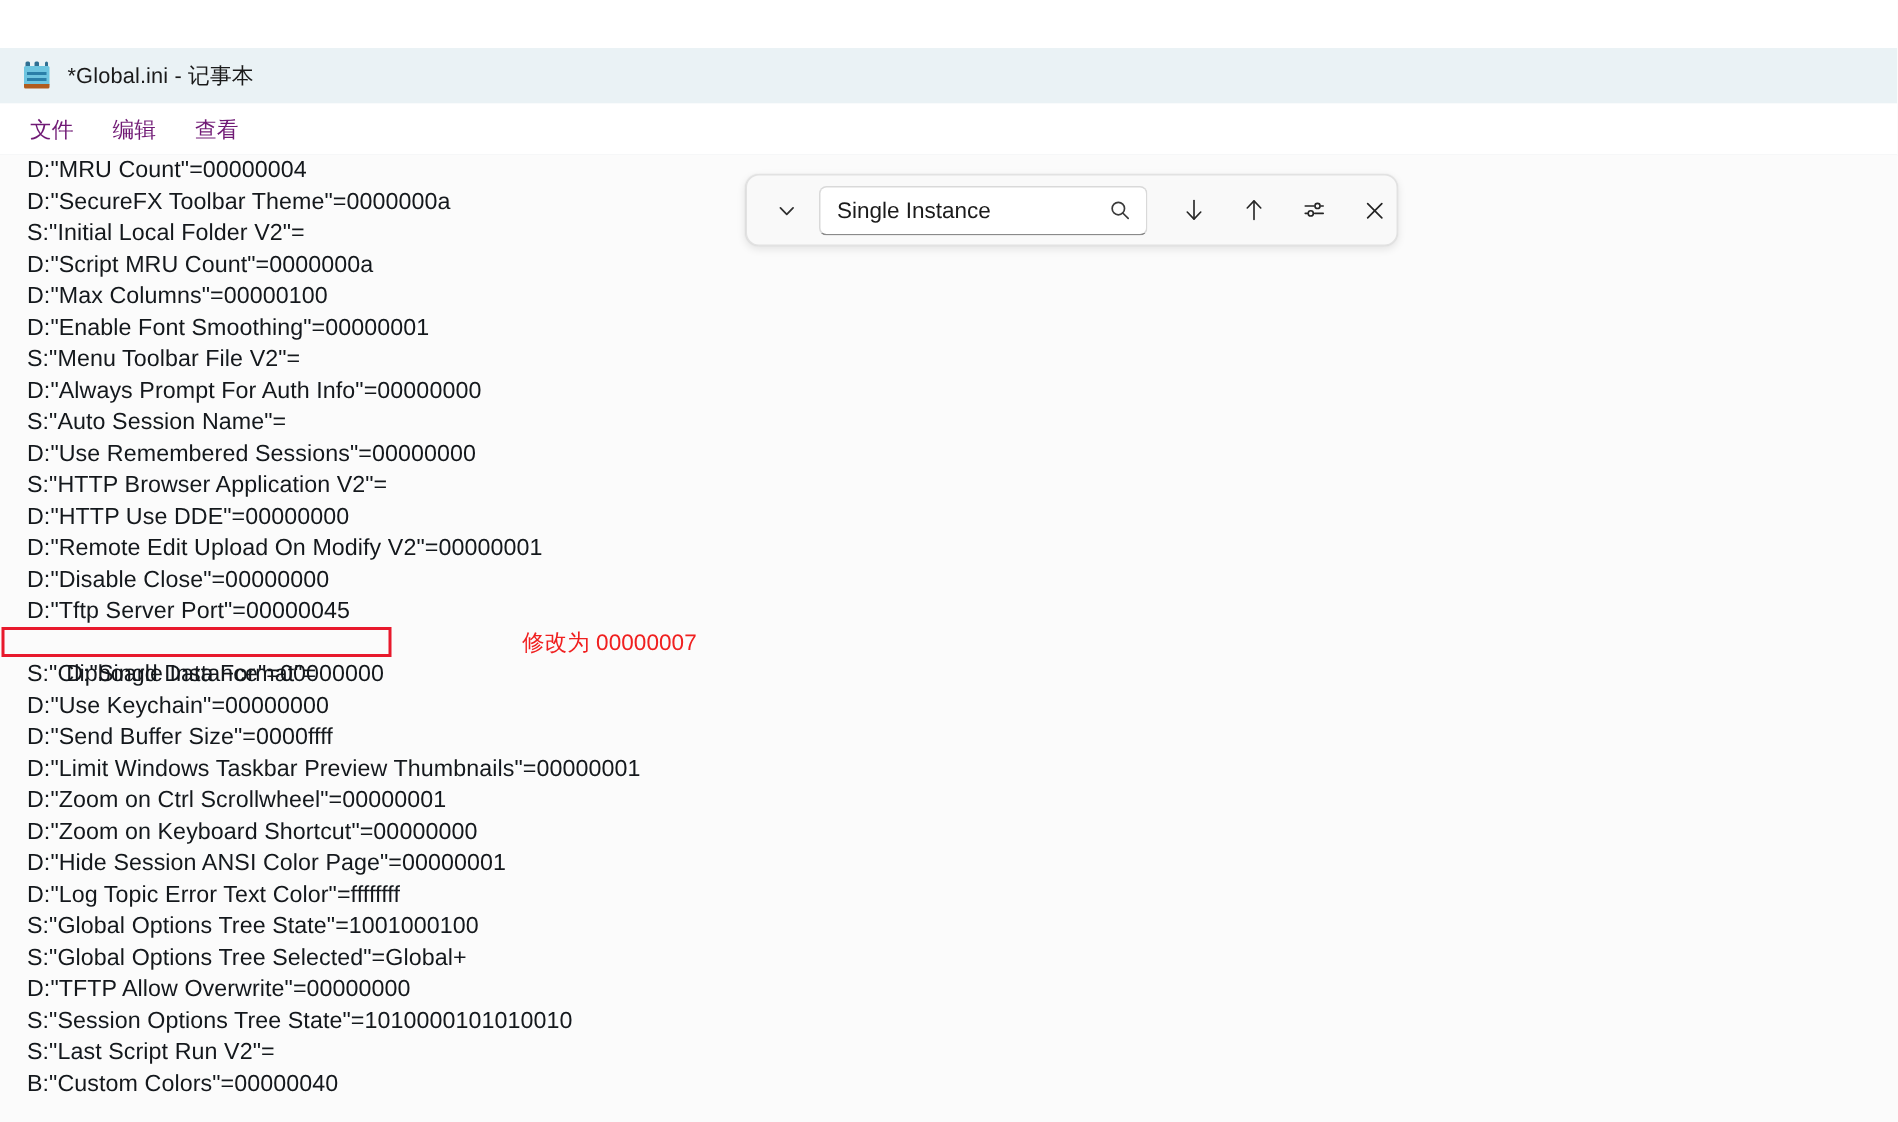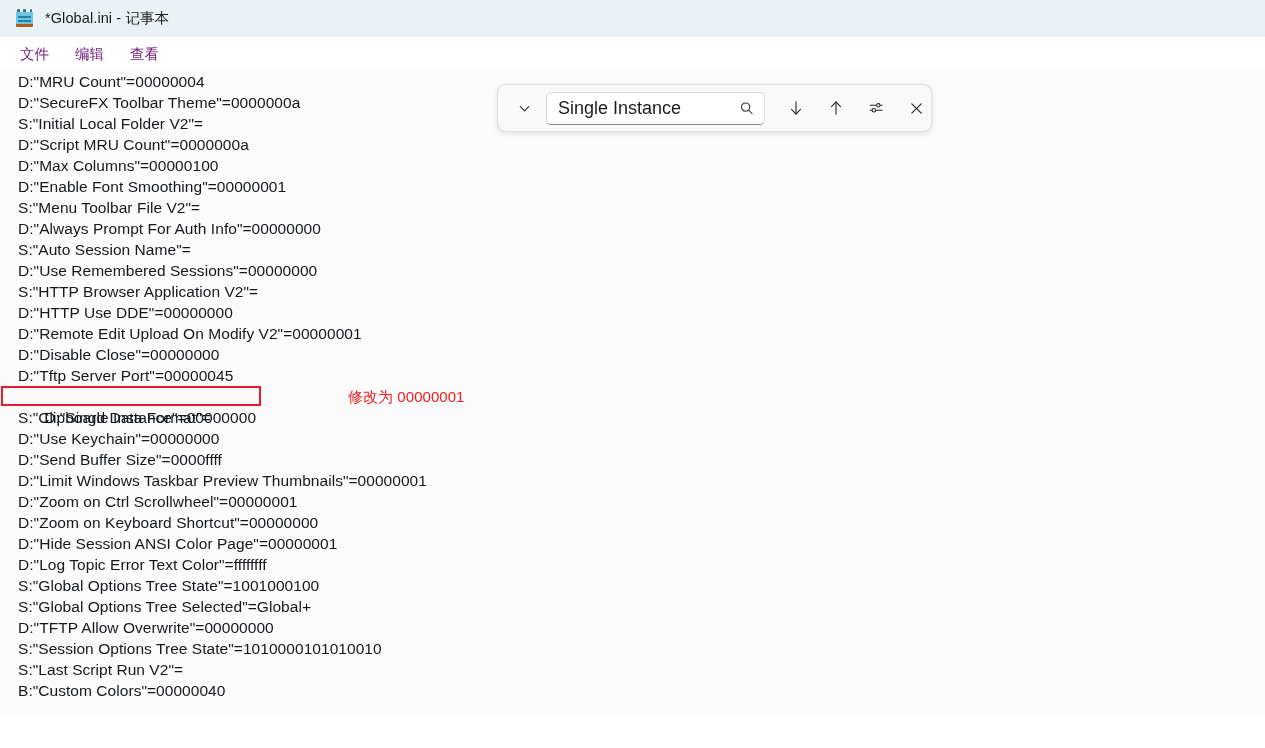--- a/index.html
+++ b/index.html
@@ -13,20 +13,21 @@
     font-family: "Liberation Sans", "DejaVu Sans", sans-serif;
     background: #ffffff;
     -webkit-font-smoothing: antialiased;
   }
   #app {
     position: relative;
     width: 1265px;
     height: 716px;
     background: #fbfbfb;
     overflow: hidden;
+    margin-top: 32px;
   }
 
   
   .titlebar {
     position: absolute;
     left: 0; top: 0;
     width: 1265px;
     height: 37px;
     background: #eaf2f5;
     display: flex;
@@ -188,21 +189,21 @@
     display: flex;
     align-items: center;
     flex: none;
     box-sizing: border-box;
   }
   .find-input {
     border: 0;
     outline: 0;
     background: transparent;
     font-family: "Liberation Sans", "DejaVu Sans", sans-serif;
-    font-size: 18px;
+    font-size: 15px;
     color: #1b1b1b;
     padding-left: 11px;
     width: 178px;
     height: 100%;
   }
   .find-search-icon {
     position: absolute;
     right: 10px;
     top: 50%;
     transform: translateY(-50%);
@@ -291,21 +292,21 @@
     <div class="code-line">S:"Auto Session Name"=</div>
     <div class="code-line">D:"Use Remembered Sessions"=00000000</div>
     <div class="code-line">S:"HTTP Browser Application V2"=</div>
     <div class="code-line">D:"HTTP Use DDE"=00000000</div>
     <div class="code-line">D:"Remote Edit Upload On Modify V2"=00000001</div>
     <div class="code-line">D:"Disable Close"=00000000</div>
     <div class="code-line">D:"Tftp Server Port"=00000045</div>
 
     <div class="code-line highlight">
       <span>D:"Single Instance"=00000000</span>
-      <span class="annotation">修改为 00000001</span>
+      <span class="annotation">修改为 00000007</span>
     </div>
 
     <div class="code-line">S:"Clipboard Data Format"=</div>
     <div class="code-line">D:"Use Keychain"=00000000</div>
     <div class="code-line">D:"Send Buffer Size"=0000ffff</div>
     <div class="code-line">D:"Limit Windows Taskbar Preview Thumbnails"=00000001</div>
     <div class="code-line">D:"Zoom on Ctrl Scrollwheel"=00000001</div>
     <div class="code-line">D:"Zoom on Keyboard Shortcut"=00000000</div>
     <div class="code-line">D:"Hide Session ANSI Color Page"=00000001</div>
     <div class="code-line">D:"Log Topic Error Text Color"=ffffffff</div>

